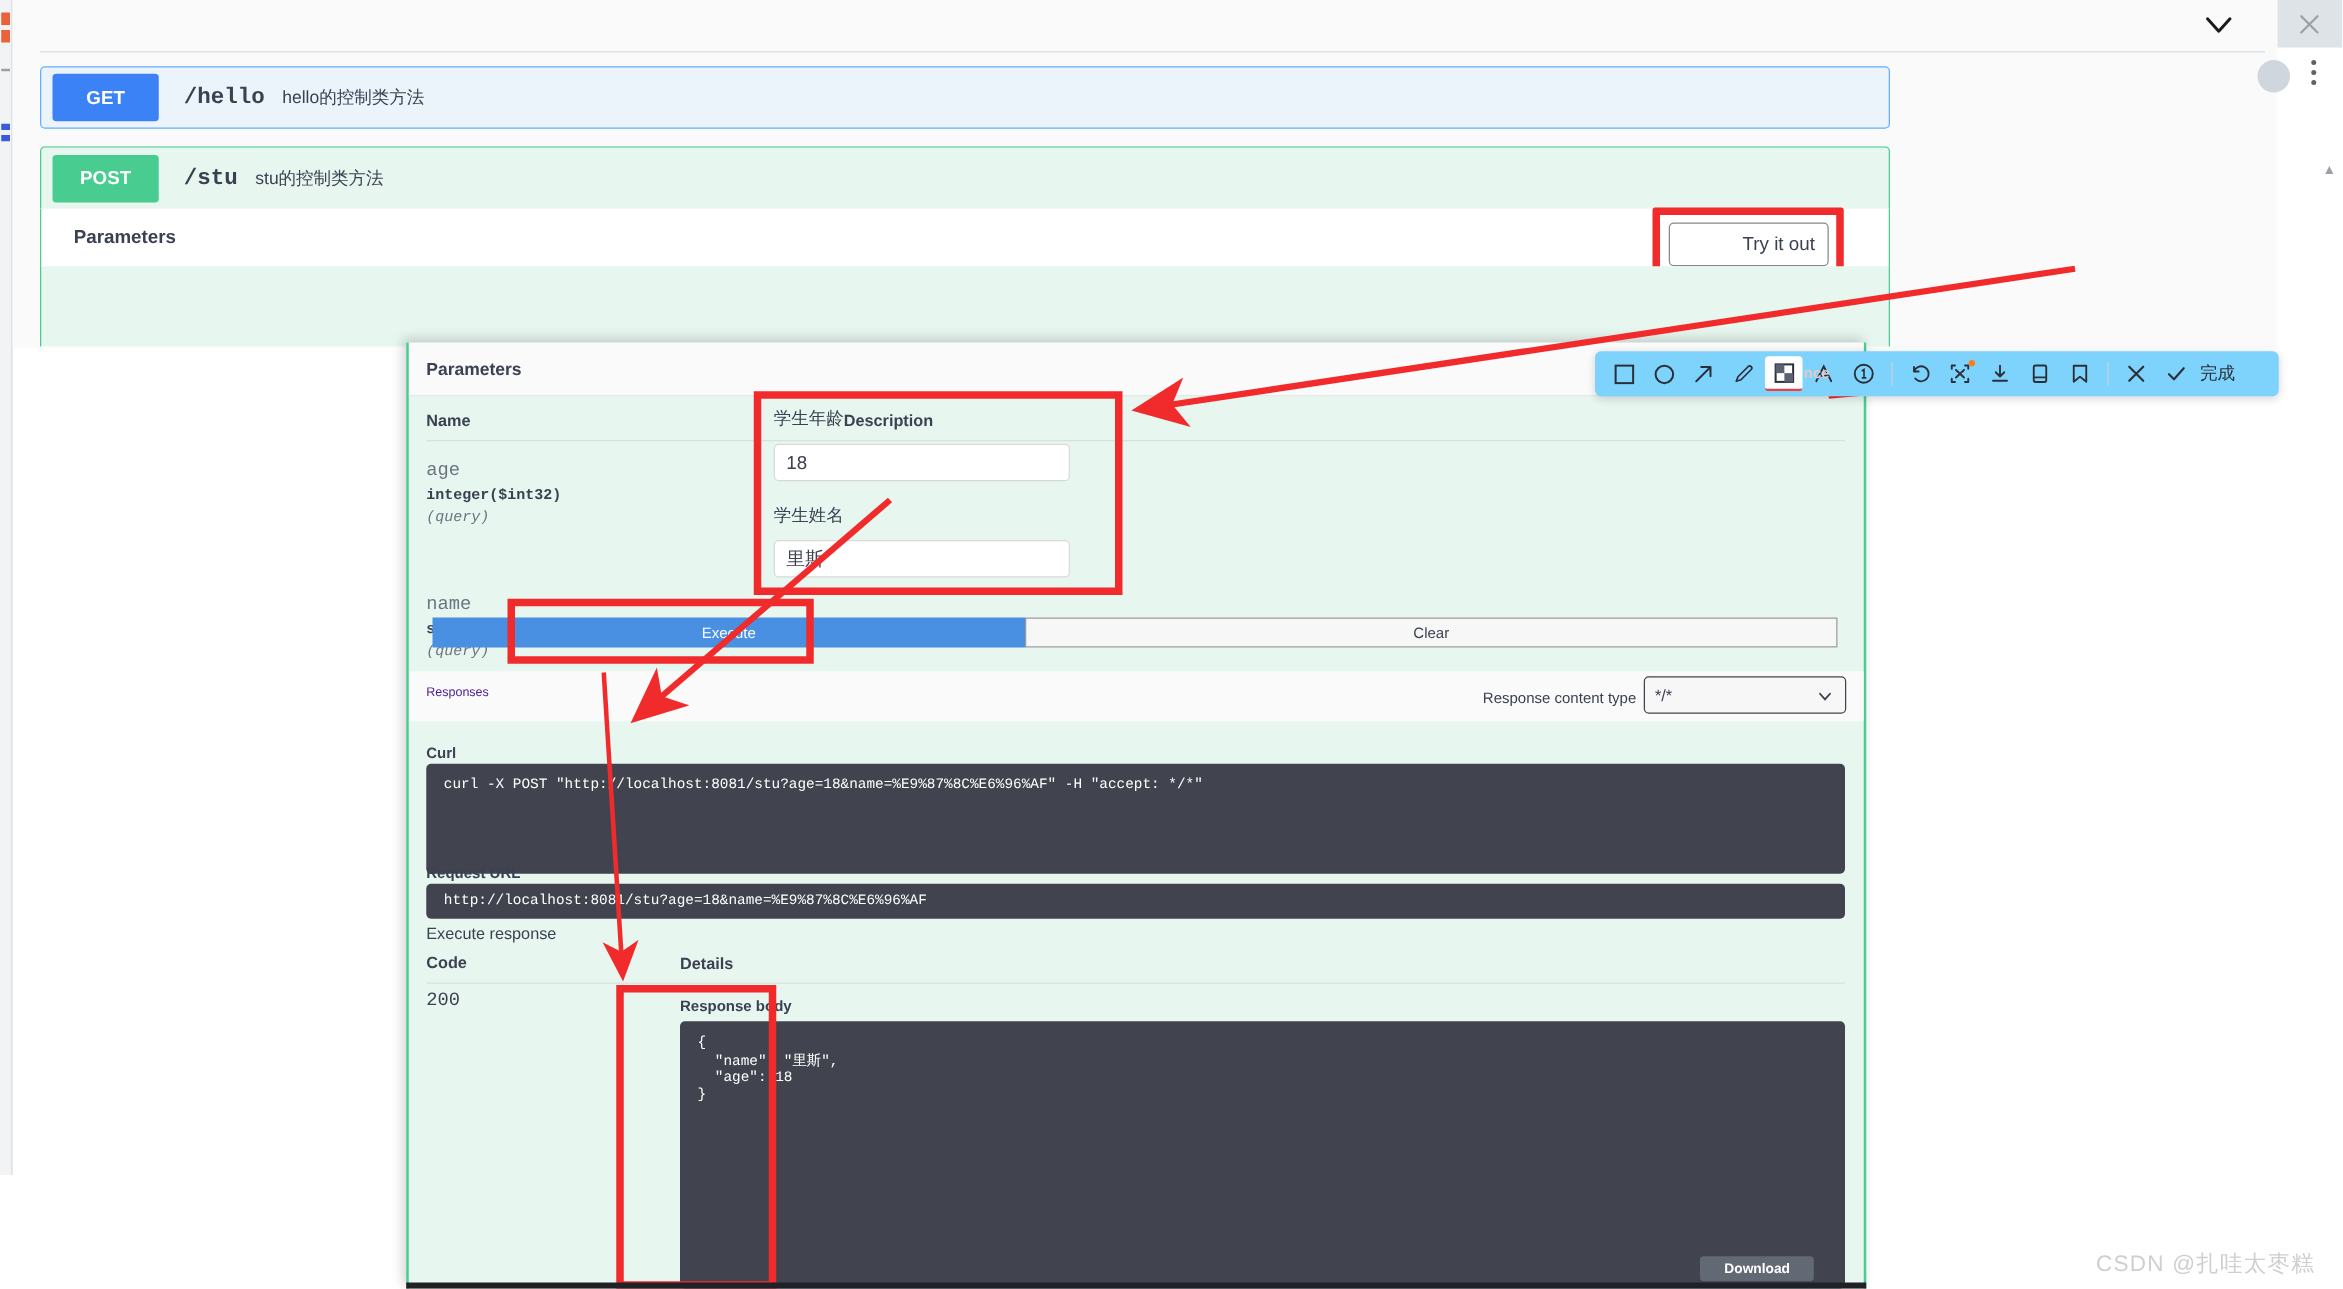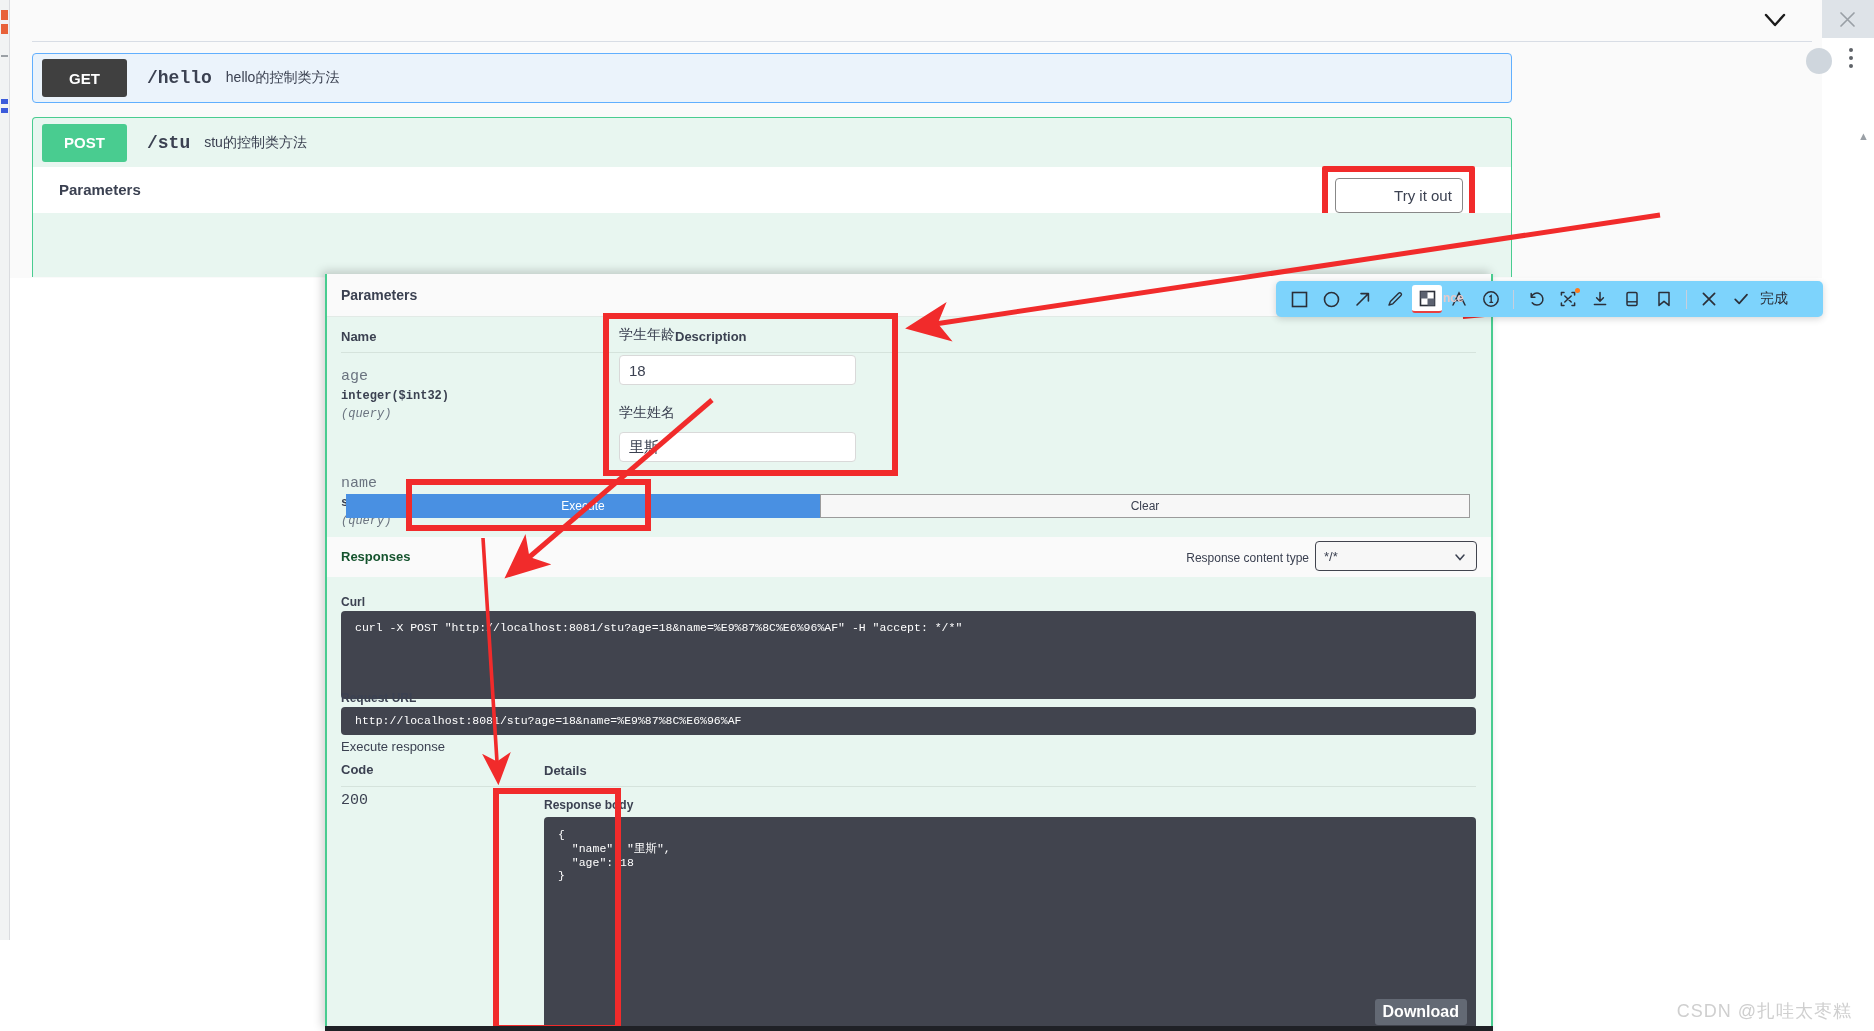--- a/index.html
+++ b/index.html
@@ -40,21 +40,21 @@
   }
   .op-get { top:53px; background:#ebf3fb; border:1px solid #61affe; }
   .op-post { top:117px; background:#e8f6f0; border:1px solid #49cc90; border-bottom:none;
              border-bottom-left-radius:0; border-bottom-right-radius:0; }
   .verb {
     width:85px; height:38px; border-radius:3px; margin-left:9px;
     color:#fff; font-weight:bold; font-size:15px;
     display:flex; align-items:center; justify-content:center;
     font-family:"Liberation Sans", sans-serif;
   }
-  .verb-get { background:#404040; }
+  .verb-get { background:#3b82f6; }
   .verb-post { background:#49cc90; }
   .op-path {
     margin-left:20px; font-family:"Liberation Mono","DejaVu Sans Mono",monospace;
     font-size:18px; font-weight:bold; color:#3b4151;
   }
   .op-desc { margin-left:14px; font-size:14px; color:#3b4151; }
 
   .op-body-base {
     position:absolute; left:22px; top:167px; width:1480px; height:110px;
     background:#fff; border-left:1px solid #49cc90; border-right:1px solid #49cc90;
@@ -124,21 +124,21 @@
     display:flex; align-items:center; justify-content:center; cursor:pointer;
     border:none; font-family:"Liberation Sans", sans-serif;
   }
   .btn-clear {
     flex:1; background:#f7f7f7; border:1px solid #9b9b9b; color:#3b4151; font-size:12px;
     display:flex; align-items:center; justify-content:center; cursor:pointer;
     font-family:"Liberation Sans", sans-serif;
   }
 
   .resp-bar { position:absolute; left:0; top:263px; width:1164px; height:40px; background:#fafafa; }
-  .resp-title { position:absolute; left:14px; top:12px; font-size:13px; font-weight:bold; color:#14532d; }
+  .resp-title { position:absolute; left:14px; top:12px; font-size:10px; font-weight:normal; color:#4c1d95; }
   .rct-label { position:absolute; right:182px; top:14px; font-size:12px; color:#3b4151; }
   .rct-select {
     position:absolute; right:14px; top:4px; width:162px; height:30px;
     background:#f7f7f7; border:1px solid #41444e; border-radius:4px;
     font-size:13px; color:#3b4151; padding:0 8px;
     display:flex; align-items:center;
     font-family:"Liberation Sans", sans-serif;
   }
   .sel-chev { position:absolute; right:10px; top:9px; }
 
@@ -147,22 +147,22 @@
     position:absolute; left:14px; background:#41444e; color:#fff; border-radius:4px;
     font-family:"Liberation Mono","DejaVu Sans Mono",monospace; font-size:11.5px;
     padding:10px 14px; white-space:pre; overflow:hidden;
   }
 
   .srv-rule { position:absolute; left:14px; width:1135px; height:1px; background:#d5e3dc; }
   .code-200 { position:absolute; left:14px; font-size:15px; color:#3b4151; font-family:"Liberation Mono","DejaVu Sans Mono",monospace; }
   .details-lbl { position:absolute; left:217px; font-size:13px; font-weight:bold; color:#3b4151; }
   .respbody-lbl { position:absolute; left:217px; font-size:12px; font-weight:bold; color:#3b4151; }
   .dl-btn {
-    position:absolute; right:24px; bottom:6px; background:#636974; color:#fff;
-    font-size:16px; font-weight:bold; padding:4px 8px; border-radius:3px; cursor:pointer;
+    position:absolute; right:40px; bottom:6px; background:#636974; color:#fff;
+    font-size:11px; font-weight:bold; padding:4px 19px; border-radius:3px; cursor:pointer;
     font-family:"Liberation Sans", sans-serif;
   }
 
   
   .anno-toolbar {
     position:absolute; left:1276px; top:281px; width:547px; height:36px;
     background:#7dd3fc; border-radius:5px; box-shadow:0 2px 7px rgba(0,0,0,0.16);
     display:flex; align-items:center; padding:0 8px; gap:2px;
     z-index:40;
   }

